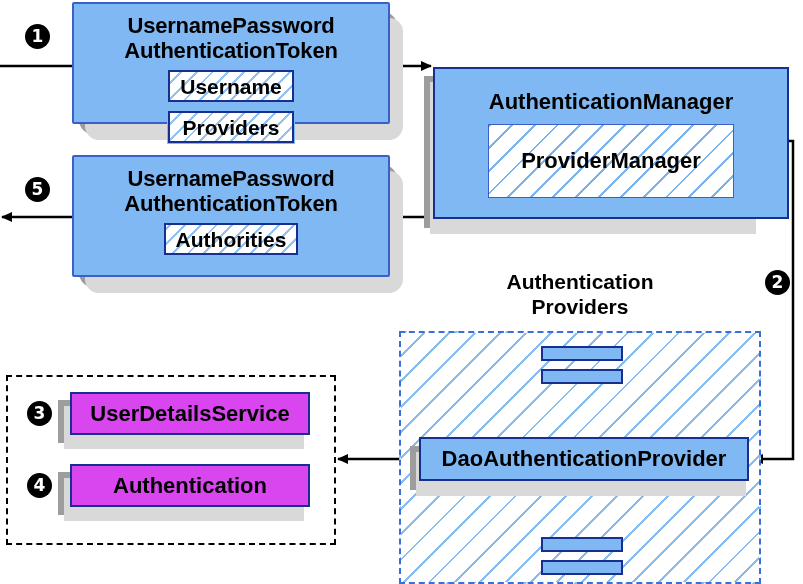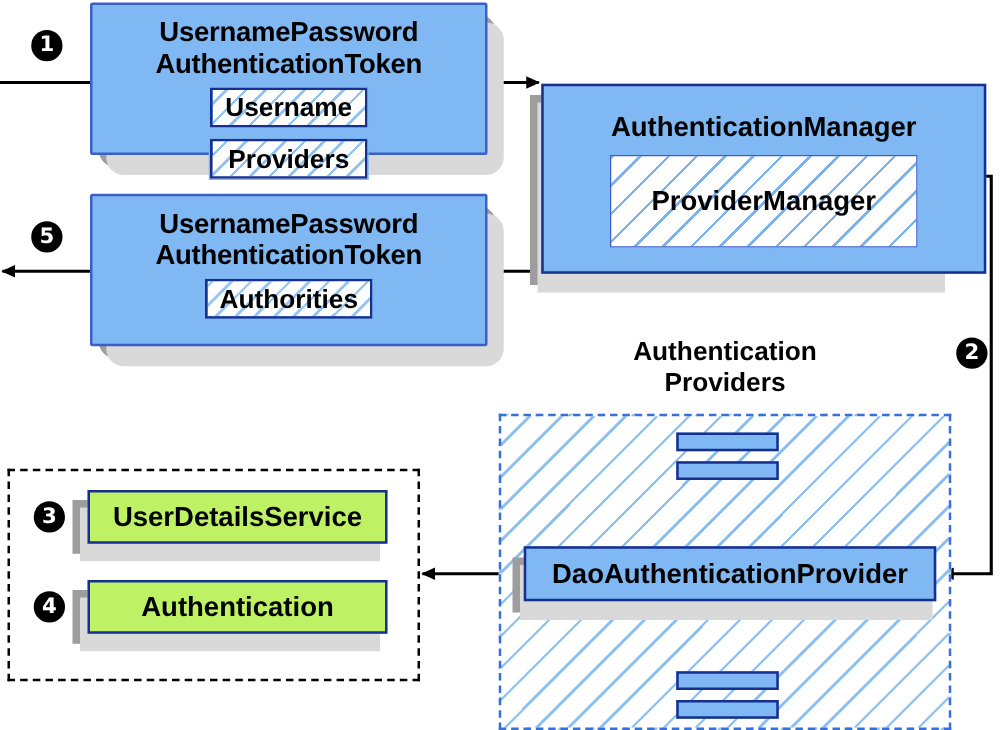--- a/index.html
+++ b/index.html
@@ -188,21 +188,21 @@
     top: 375px;
     width: 330px;
     height: 170px;
     box-sizing: border-box;
     border: 2px dashed #000000;
     background: transparent;
   }
   .dep-node {
     position: absolute;
     box-sizing: border-box;
-    background: #bef264;
+    background: #d946ef;
     border: 2px solid #17308f;
     color: #000;
     font-weight: bold;
     font-size: 22px;
     display: flex;
     align-items: center;
     justify-content: center;
     width: 240px;
     height: 43px;
   }

